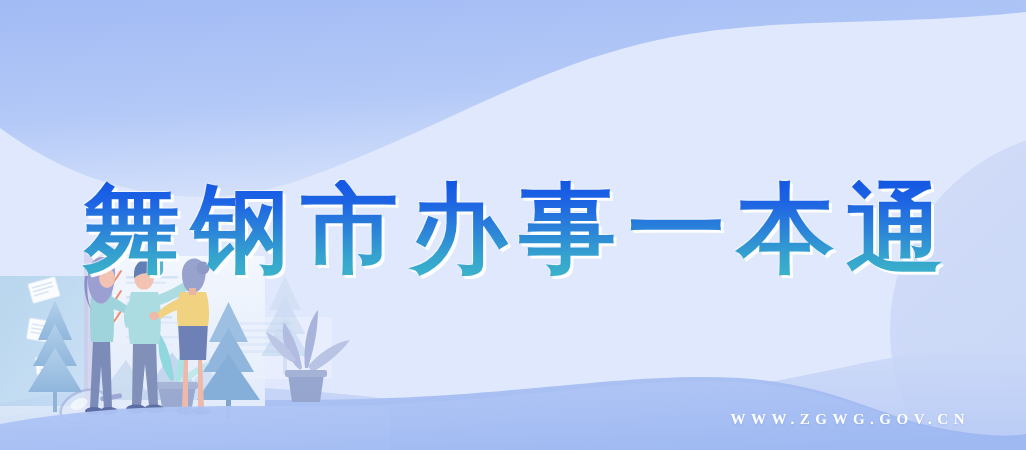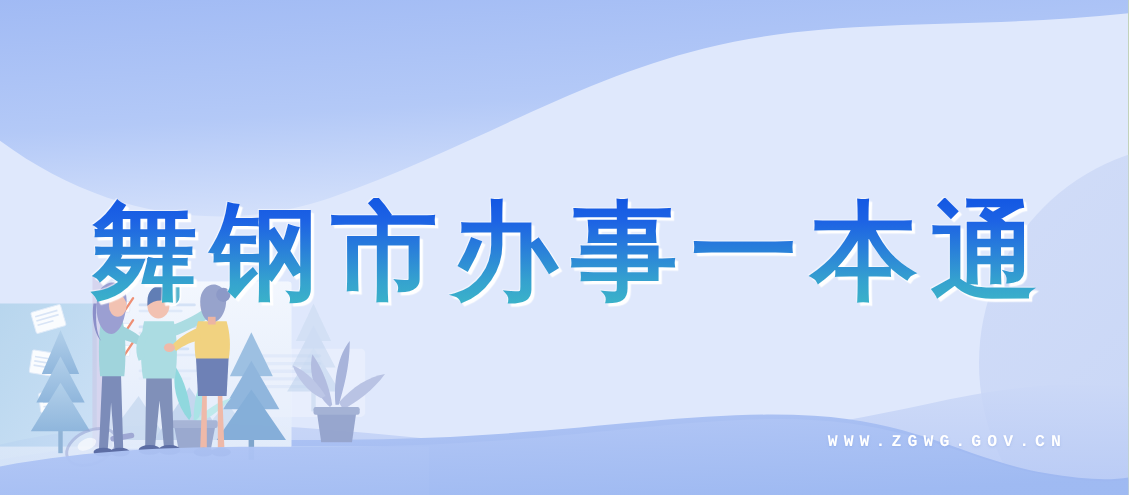--- a/index.html
+++ b/index.html
@@ -55,23 +55,23 @@
     color: transparent;
     -webkit-text-fill-color: transparent;
     filter: drop-shadow(3px 3px 0px rgba(255,255,255,0.95))
             drop-shadow(-1px -1px 0px rgba(255,255,255,0.55));
   }
 
   
   #url-text {
     position: absolute;
     right: 56px;
-    bottom: 40px;
+    bottom: 22px;
     z-index: 45;
-    font-family: Liberation Mono, monospace;
+    font-family: Liberation Serif, serif;
     font-size: 15px;
     font-weight: 700;
     letter-spacing: 5.5px;
     color: #ffffff;
     text-shadow: 0 1px 2px rgba(120,150,215,0.35);
     white-space: nowrap;
     margin-top: 22px;
   }
 </style>
 </head>

